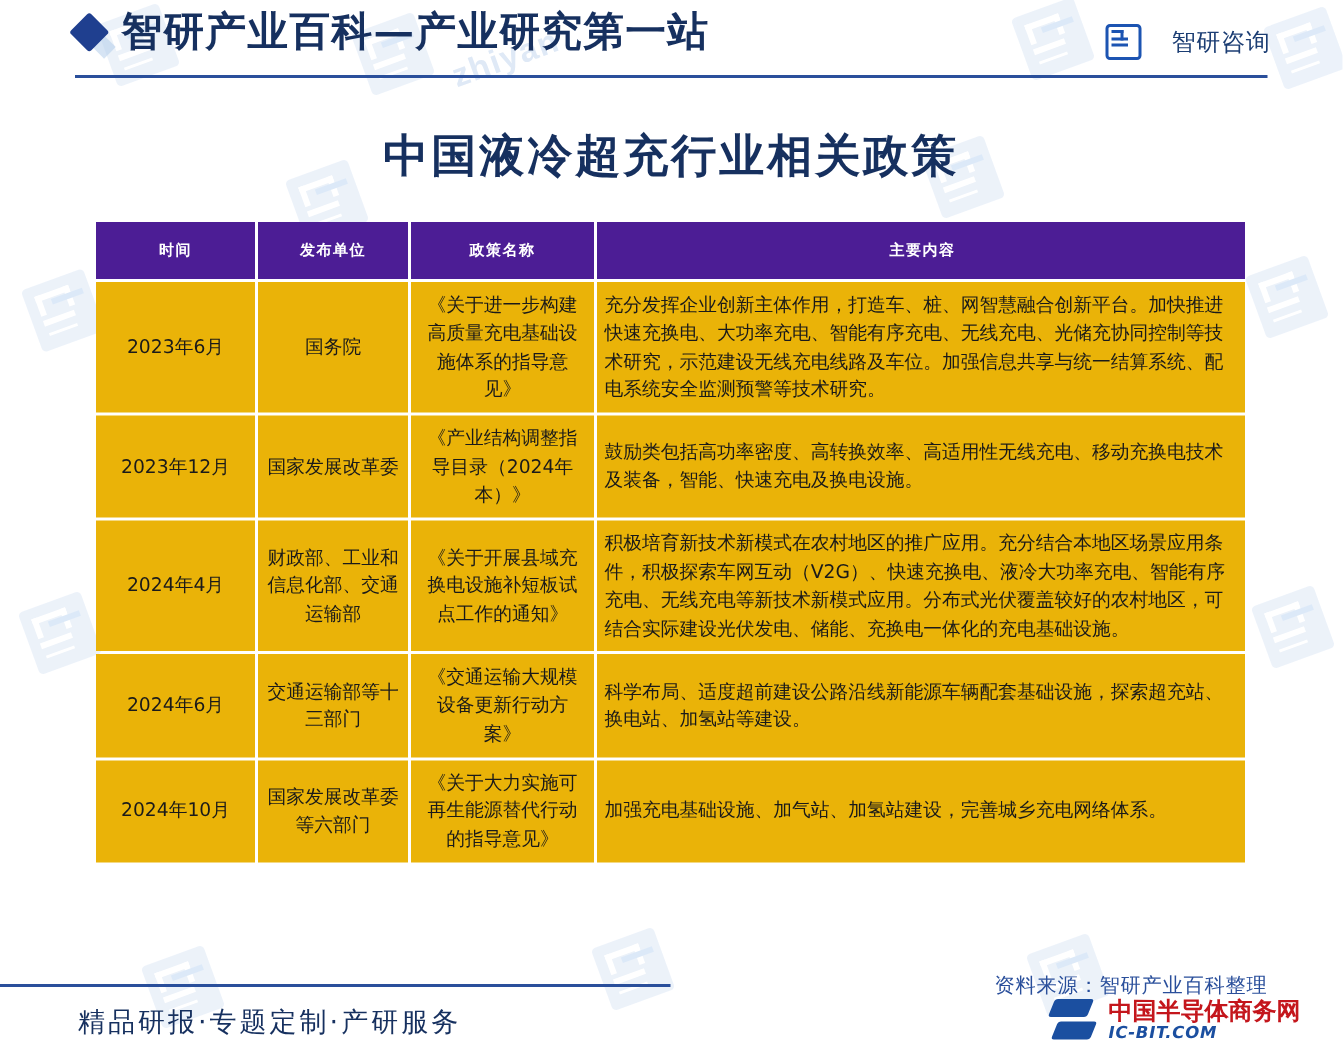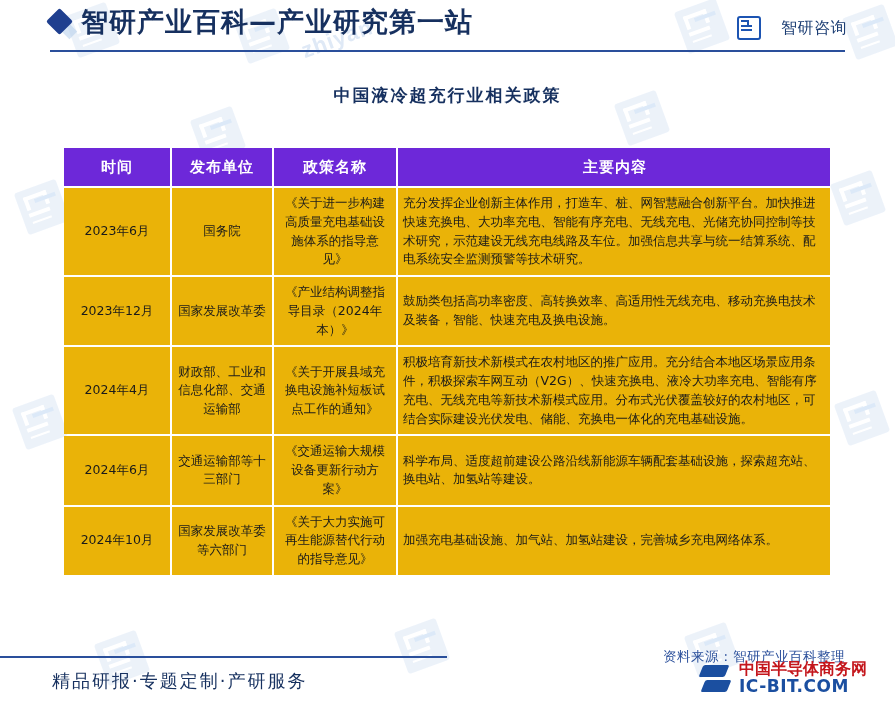--- a/index.html
+++ b/index.html
@@ -139,42 +139,42 @@
     letter-spacing: .5px;
   }
 
   
   .doc-title {
     position: absolute;
     left: 0; top: 84px;
     width: 895px;
     text-align: center;
     font-family: "DejaVu Serif", "Liberation Serif", serif;
-    font-size: 17px;
+    font-size: 30px;
     font-weight: 700;
     color: #16305f;
     letter-spacing: 2px;
     z-index: 2;
   }
 
   
   .policy-table {
     position: absolute;
     left: 62px;
     top: 146px;
     width: 770px;
     border-collapse: separate;
     border-spacing: 2px 2px;
     z-index: 2;
     table-layout: fixed;
   }
   .policy-table th {
-    background: #6d28d9;
+    background: #4c1d95;
     color: #ffffff;
-    font-size: 15px;
+    font-size: 10px;
     font-weight: 700;
     height: 36px;
     letter-spacing: 1px;
     font-family: "DejaVu Sans", sans-serif;
   }
   .policy-table td {
     background: #eab308;
     font-size: 12.5px;
     color: #1a1a1a;
     line-height: 1.5;
@@ -266,23 +266,24 @@
     line-height: 1.05;
   }
   .icbit-cn {
     font-size: 16px;
     font-weight: 700;
     color: #c4161c;
     letter-spacing: 0px;
     font-family: "DejaVu Sans", sans-serif;
   }
   .icbit-en {
-    font-size: 17px;
+    font-size: 11px;
     font-weight: 700;
     color: #1b4fa0;
+    font-style: italic;
     letter-spacing: .5px;
     font-family: "DejaVu Sans", sans-serif;
   }
 </style>
 </head>
 <body>
 
 <div class="wm-layer">
   <div class="wm-logo" style="left:70px;  top:8px;"></div>
   <div class="wm-logo" style="left:240px; top:14px;"></div>

